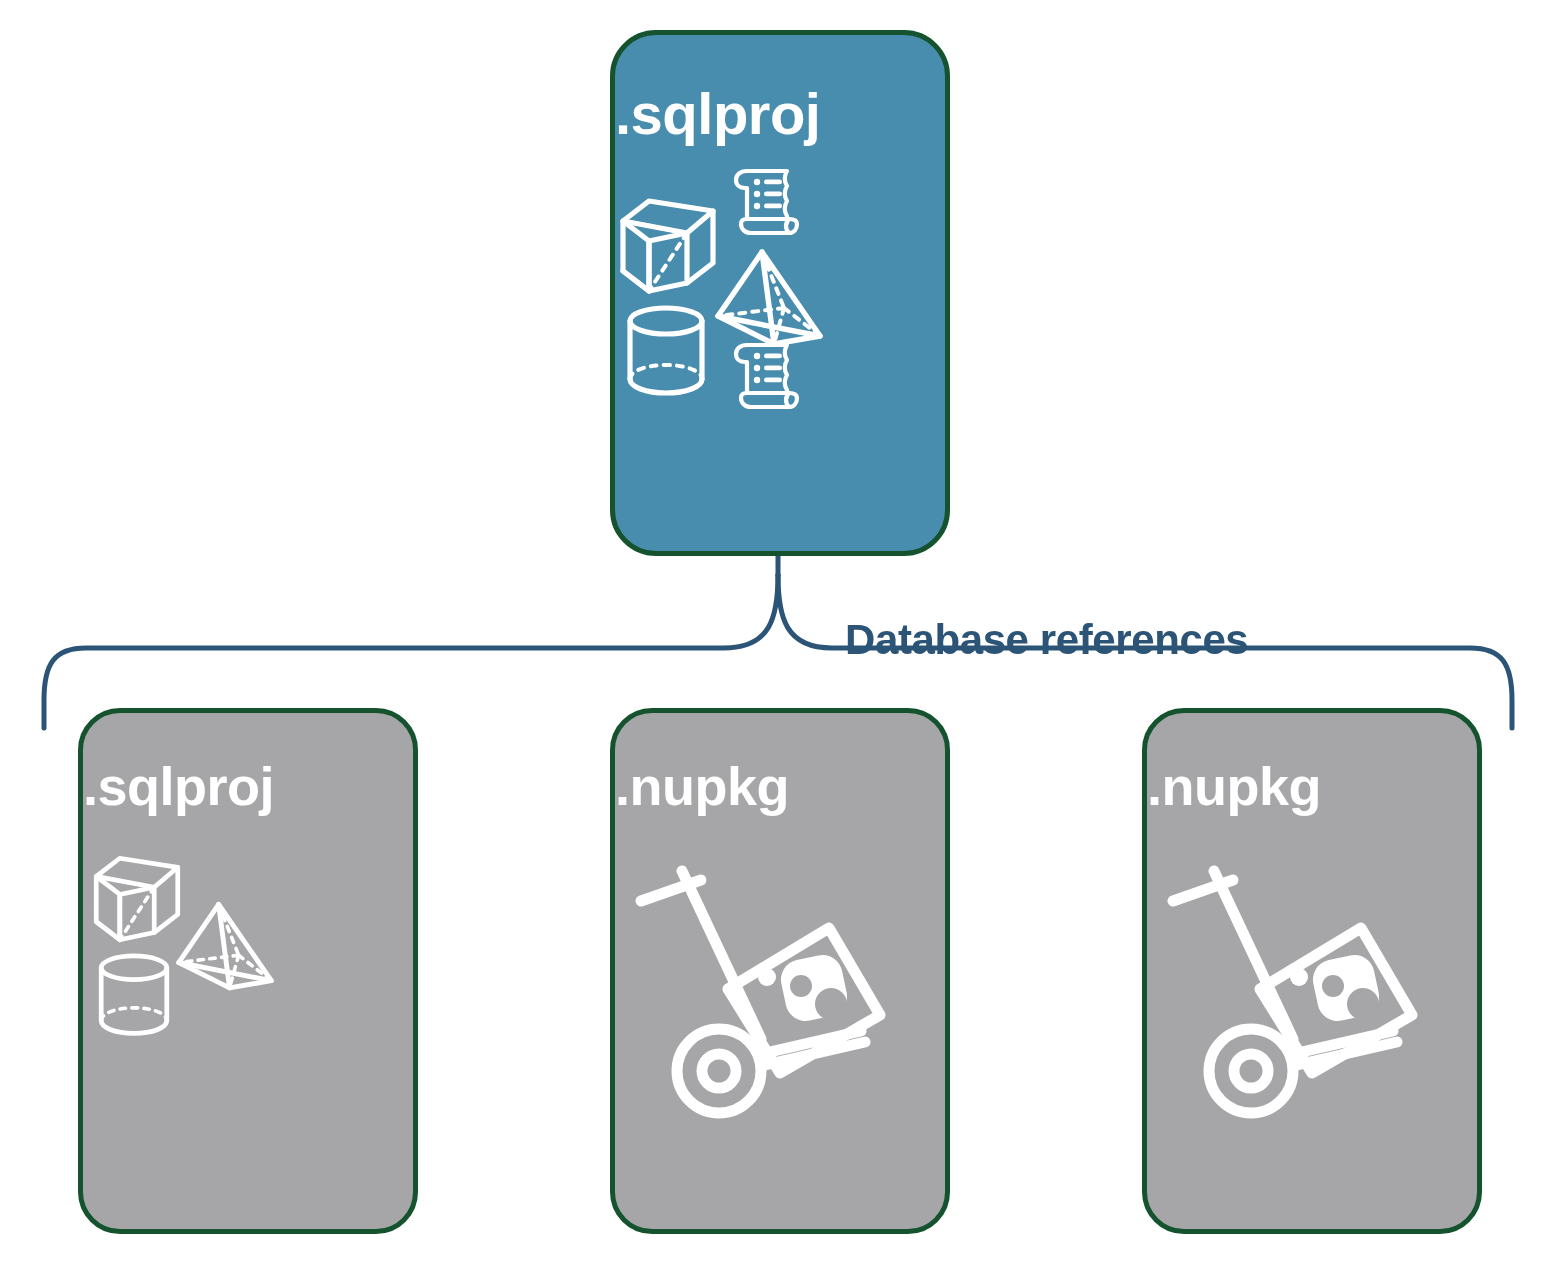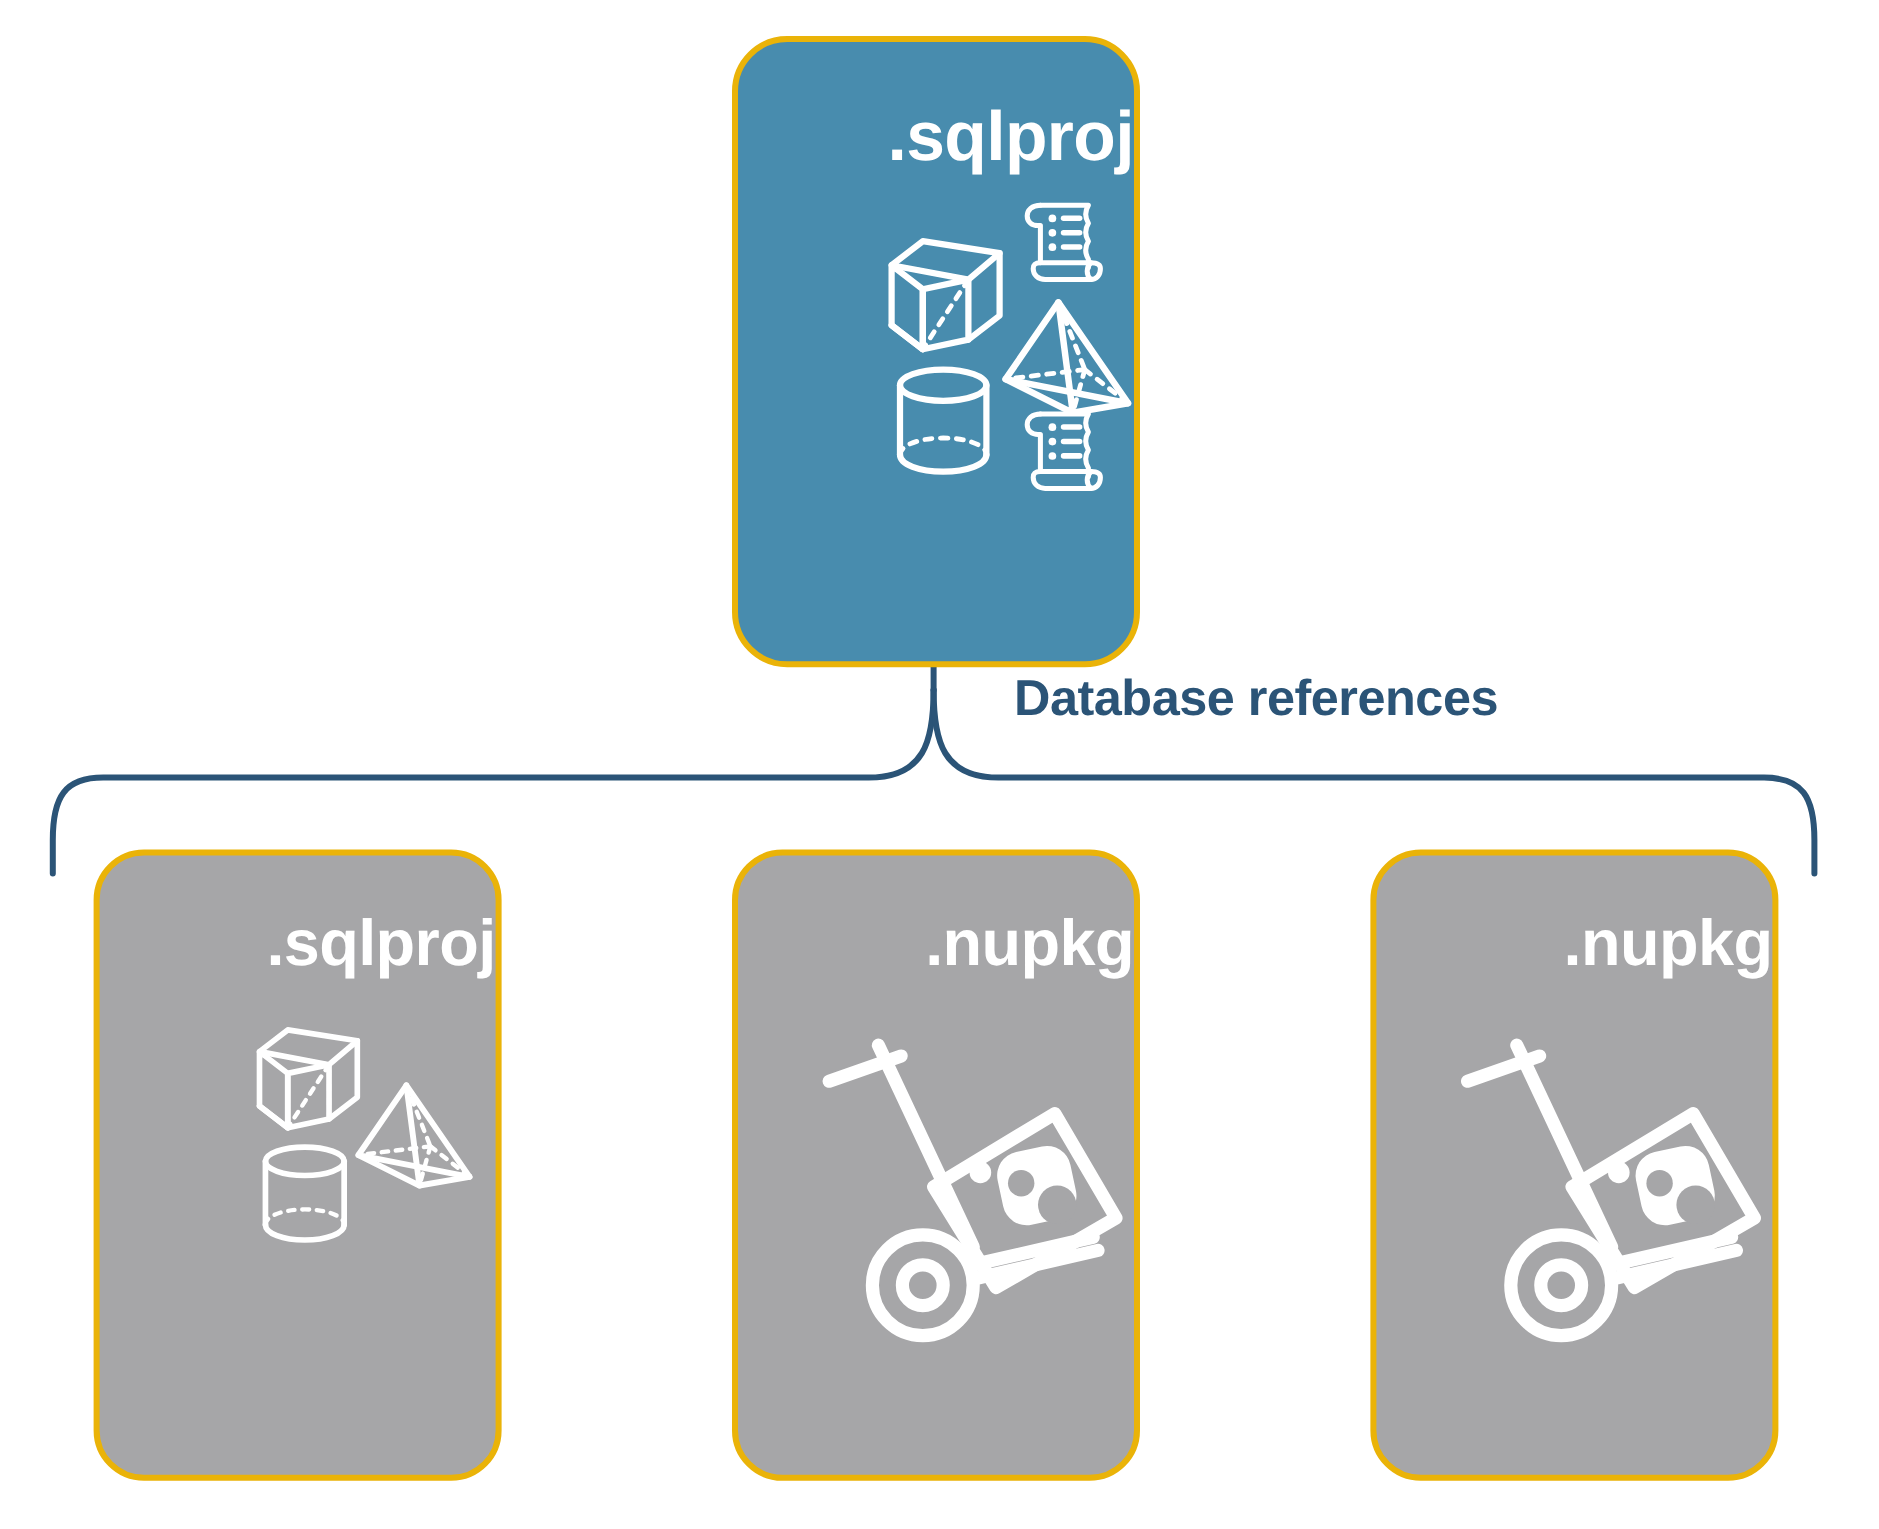--- a/index.html
+++ b/index.html
@@ -27,25 +27,25 @@
     top: 0;
     width: 1566px;
     height: 1274px;
     pointer-events: none;
   }
 
   
   .card {
     position: absolute;
     box-sizing: border-box;
-    border: 5px solid #eab308;
+    border: 5px solid #14532d;
     border-radius: 42px;
     display: flex;
     flex-direction: column;
-    align-items: flex-end;
+    align-items: flex-start;
   }
   .card.teal   { background: #488CAE; }
   .card.gray   { background: #A6A6A8; }
 
   .card-title {
     color: #ffffff;
     font-weight: bold;
     letter-spacing: -0.5px;
     line-height: 1;
     white-space: nowrap;
@@ -103,21 +103,21 @@
   .card.gray .icon-cluster.pkg {
     width: 280px;
     height: 280px;
     margin-top: 36px;
   }
 
   
   #db-ref-label {
     position: absolute;
     left: 845px;
-    top: 558px;
+    top: 616px;
     color: #2B5477;
     font-size: 42px;
     font-weight: bold;
     letter-spacing: -0.4px;
     white-space: nowrap;
   }
 
   .shape-svg { position: absolute; display: block; }
 </style>
 </head>

